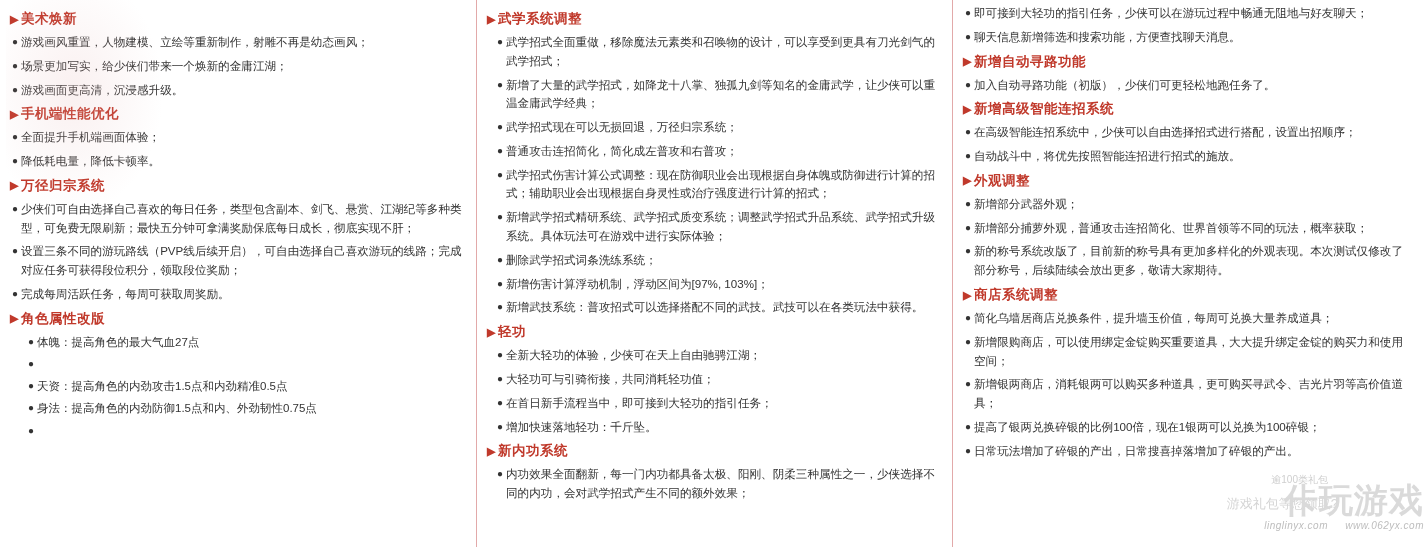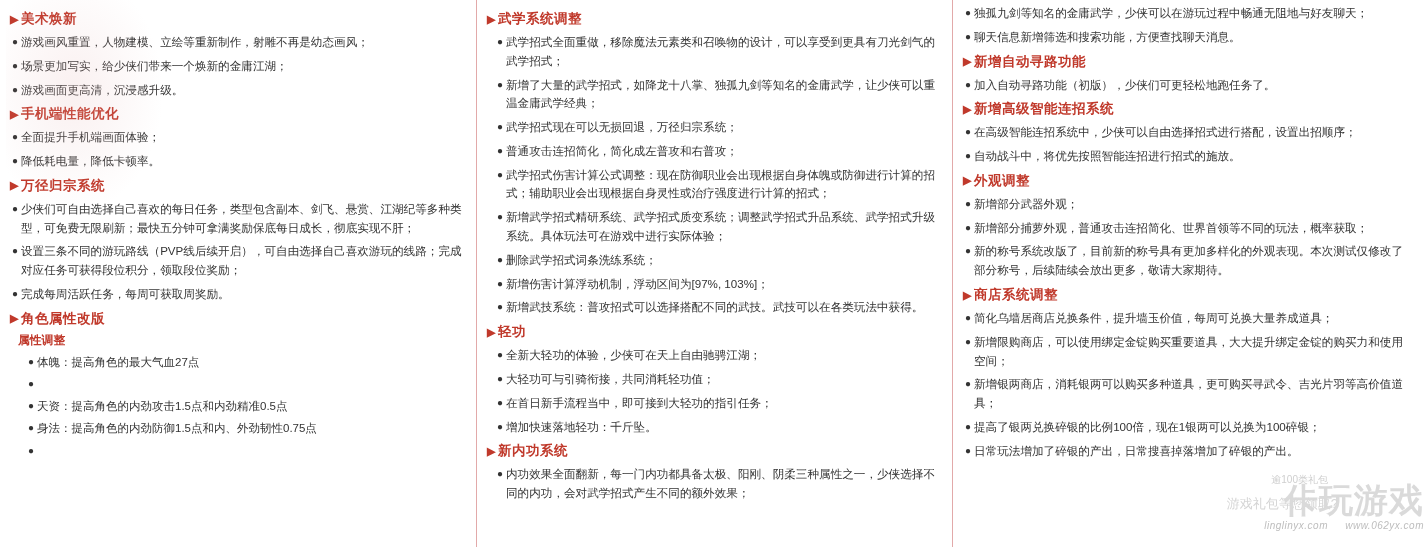--- a/index.html
+++ b/index.html
@@ -211,21 +211,20 @@
           <span class="dot">●</span>
           <span class="txt">完成每周活跃任务，每周可获取周奖励。</span>
         </div>
     </div>
 
     <div class="sec">
       <div class="sec-head">
         <span class="tri">▶</span>
         <span>角色属性改版</span>
       </div>
-      <div class="subhead">属性调整</div>
       <div class="sub-item">
           <span class="dot">●</span>
           <span class="txt">体魄：提高角色的最大气血27点</span>
         </div>
       <div class="sub-item">
           <span class="dot">●</span>
         </div>
       <div class="sub-item">
           <span class="dot">●</span>
           <span class="txt">天资：提高角色的内劲攻击1.5点和内劲精准0.5点</span>
@@ -316,21 +315,21 @@
           <span class="dot">●</span>
           <span class="txt">内功效果全面翻新，每一门内功都具备太极、阳刚、阴柔三种属性之一，少侠选择不同的内功，会对武学招式产生不同的额外效果；</span>
         </div>
     </div>
   </div>
 
   <div class="col clip">
     <div class="sec">
       <div class="item">
           <span class="dot">●</span>
-          <span class="txt">独孤九剑等知名的金庸武学，少侠可以在游玩过程中畅通无阻地与好友聊天；</span>
+          <span class="txt">即可接到大轻功的指引任务，少侠可以在游玩过程中畅通无阻地与好友聊天；</span>
         </div>
       <div class="item">
           <span class="dot">●</span>
           <span class="txt">聊天信息新增筛选和搜索功能，方便查找聊天消息。</span>
         </div>
     </div>
 
     <div class="sec">
       <div class="sec-head">
         <span class="tri">▶</span>

